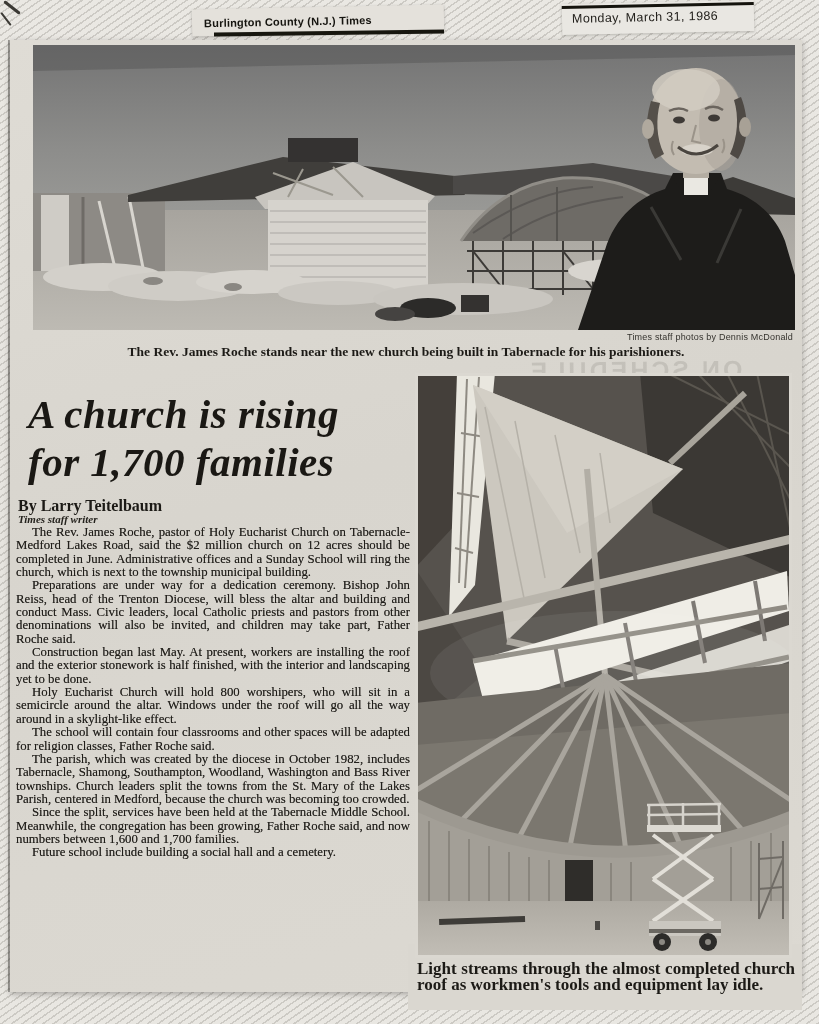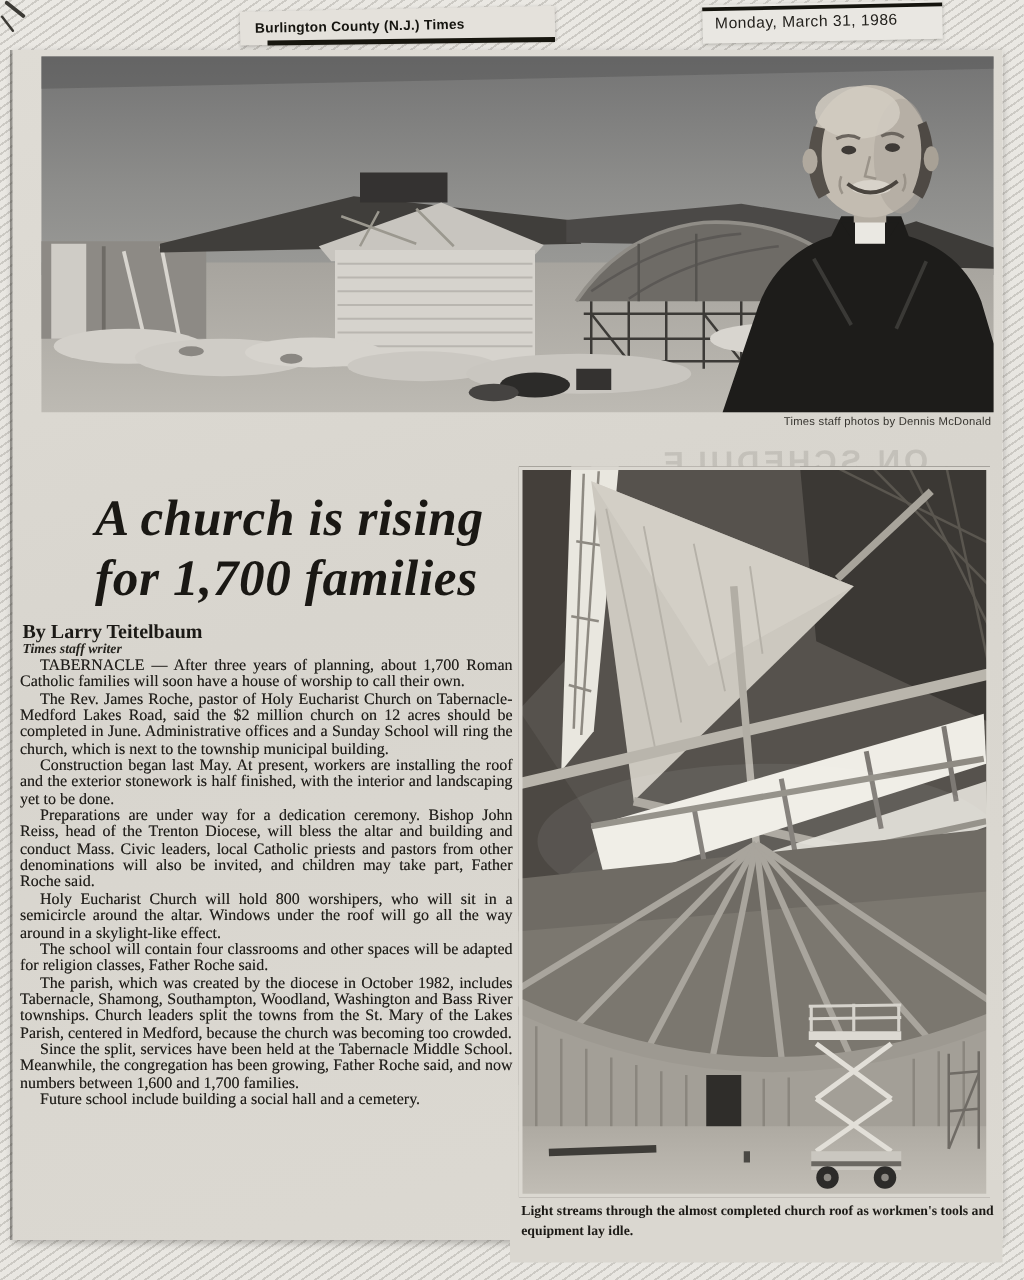--- a/index.html
+++ b/index.html
@@ -76,39 +76,39 @@
   .ghost-text{
     position:absolute; left:470px; top:316px; width:310px; text-align:center;
     font-family:"Liberation Sans","DejaVu Sans",sans-serif;
     font-weight:bold; font-size:25px; letter-spacing:3px; color:#7e7b74;
     opacity:.22; transform:scaleX(-1) rotate(.5deg);
   }
 
   .headline{
     position:absolute; left:18px; top:350px; width:392px;
     font-weight:bold; font-style:italic; font-size:41px; line-height:48px;
-    color:#1a1814; letter-spacing:.5px;margin-left:48px;
+    color:#1a1814; letter-spacing:.5px;
   }
   .byline{ position:absolute; left:8px; top:457px; font-weight:bold; font-size:16px; color:#1c1a16; }
   .byline-role{ position:absolute; left:8px; top:473px; font-weight:bold; font-style:italic; font-size:11px; color:#24221d; }
 
   .article-body{
     position:absolute; left:6px; top:486px; width:394px;
     font-size:12.8px; line-height:13.35px; color:#201e1a;
     text-align:justify; text-shadow:0 0 .4px rgba(20,18,15,.55);
   }
   .article-body p{ text-indent:16px; margin:0; }
 
   .caption-bottom-patch{
     position:absolute; left:398px; top:904px; width:394px; height:66px;
     background:#dad7d0;
   }
   .caption-bottom{
     position:absolute; left:407px; top:921px; width:378px;
-    font-weight:bold; font-size:11px; line-height:16px; color:#1c1a16;
+    font-weight:bold; font-size:17px; line-height:16px; color:#1c1a16;
     text-align:justify; text-align-last:left;
   }
 </style>
 </head>
 <body>
 
 <div class="backing"></div>
 <div class="corner-mark m1"></div>
 <div class="corner-mark m2"></div>
 
@@ -216,34 +216,34 @@
     <path d="M636,66 Q646,61 655,66 M672,64 Q681,59 690,65" stroke="#6b655e" stroke-width="2.5" fill="none"></path>
     <ellipse cx="646" cy="75" rx="6" ry="3.5" fill="#3e3a36"></ellipse>
     <ellipse cx="681" cy="73" rx="6" ry="3.5" fill="#3e3a36"></ellipse>
     <path d="M663,80 L659,96 L668,98" stroke="#9a9389" stroke-width="2" fill="none"></path>
     <ellipse cx="664" cy="105" rx="16" ry="6" fill="#d8d3ca"></ellipse>
     <path d="M645,102 Q664,117 685,100" stroke="#4a453f" stroke-width="3" fill="none"></path>
     <path d="M640,96 Q637,104 641,110 M690,94 Q693,102 689,108" stroke="#9a9389" stroke-width="2" fill="none"></path>
   </svg>
 
   <div class="photo-credit">Times staff photos by Dennis McDonald</div>
+  <div class="caption-top">The Rev. James Roche stands near the new church being built in Tabernacle for his parishioners.</div>
   <div class="ghost-text">ON SCHEDULE</div>
 
   <div class="headline">
     <div>A church is rising</div>
     <div>for 1,700 families</div>
   </div>
   <div class="byline">By Larry Teitelbaum</div>
   <div class="byline-role">Times staff writer</div>
 
   <div class="article-body">
-    <p>TABERNACLE — After three years of planning, about 1,700 Roman Catholic families will soon have a house of worship to call their own.</p>
     <p>The Rev. James Roche, pastor of Holy Eucharist Church on Tabernacle-Medford Lakes Road, said the $2 million church on 12 acres should be completed in June. Administrative offices and a Sunday School will ring the church, which is next to the township municipal building.</p>
+    <p>Preparations are under way for a dedication ceremony. Bishop John Reiss, head of the Trenton Diocese, will bless the altar and building and conduct Mass. Civic leaders, local Catholic priests and pastors from other denominations will also be invited, and children may take part, Father Roche said.</p>
     <p>Construction began last May. At present, workers are installing the roof and the exterior stonework is half finished, with the interior and landscaping yet to be done.</p>
-    <p>Preparations are under way for a dedication ceremony. Bishop John Reiss, head of the Trenton Diocese, will bless the altar and building and conduct Mass. Civic leaders, local Catholic priests and pastors from other denominations will also be invited, and children may take part, Father Roche said.</p>
     <p>Holy Eucharist Church will hold 800 worshipers, who will sit in a semicircle around the altar. Windows under the roof will go all the way around in a skylight-like effect.</p>
     <p>The school will contain four classrooms and other spaces will be adapted for religion classes, Father Roche said.</p>
     <p>The parish, which was created by the diocese in October 1982, includes Tabernacle, Shamong, Southampton, Woodland, Washington and Bass River townships. Church leaders split the towns from the St. Mary of the Lakes Parish, centered in Medford, because the church was becoming too crowded.</p>
     <p>Since the split, services have been held at the Tabernacle Middle School. Meanwhile, the congregation has been growing, Father Roche said, and now numbers between 1,600 and 1,700 families.</p>
     <p>Future school include building a social hall and a cemetery.</p>
   </div>
 
   <div class="caption-bottom-patch"></div>
 
   <svg class="photo photo-bottom" viewBox="0 0 377 585" preserveAspectRatio="none">

